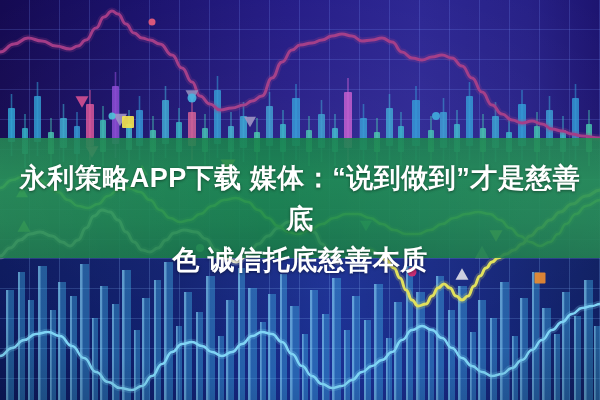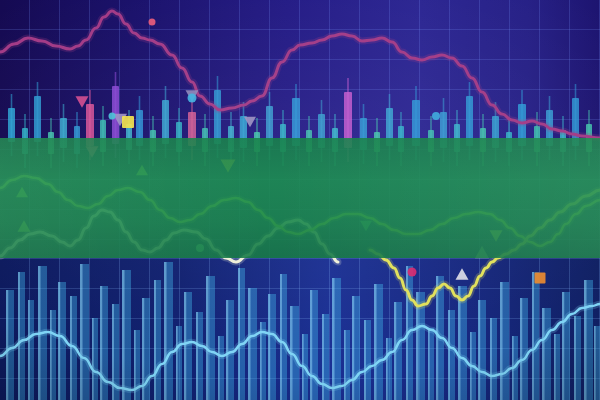--- a/index.html
+++ b/index.html
@@ -339,14 +339,16 @@
         <circle cx="112" cy="116" r="3.5" fill="#48c0d6" opacity="0.92"></circle>
         <circle cx="200" cy="248" r="4" fill="#7ae0a8" opacity="0.92"></circle>
       </g>
     </svg>
 
   <div class="layer" id="bg-vignette"></div>
 
   <div id="green-band"></div>
   <div id="green-band-sheen"></div>
 
+  <div id="headline">永利策略APP下载 媒体：“说到做到”才是慈善底
+色 诚信托底慈善本质</div>
 
 </div>
 
 </body></html>

